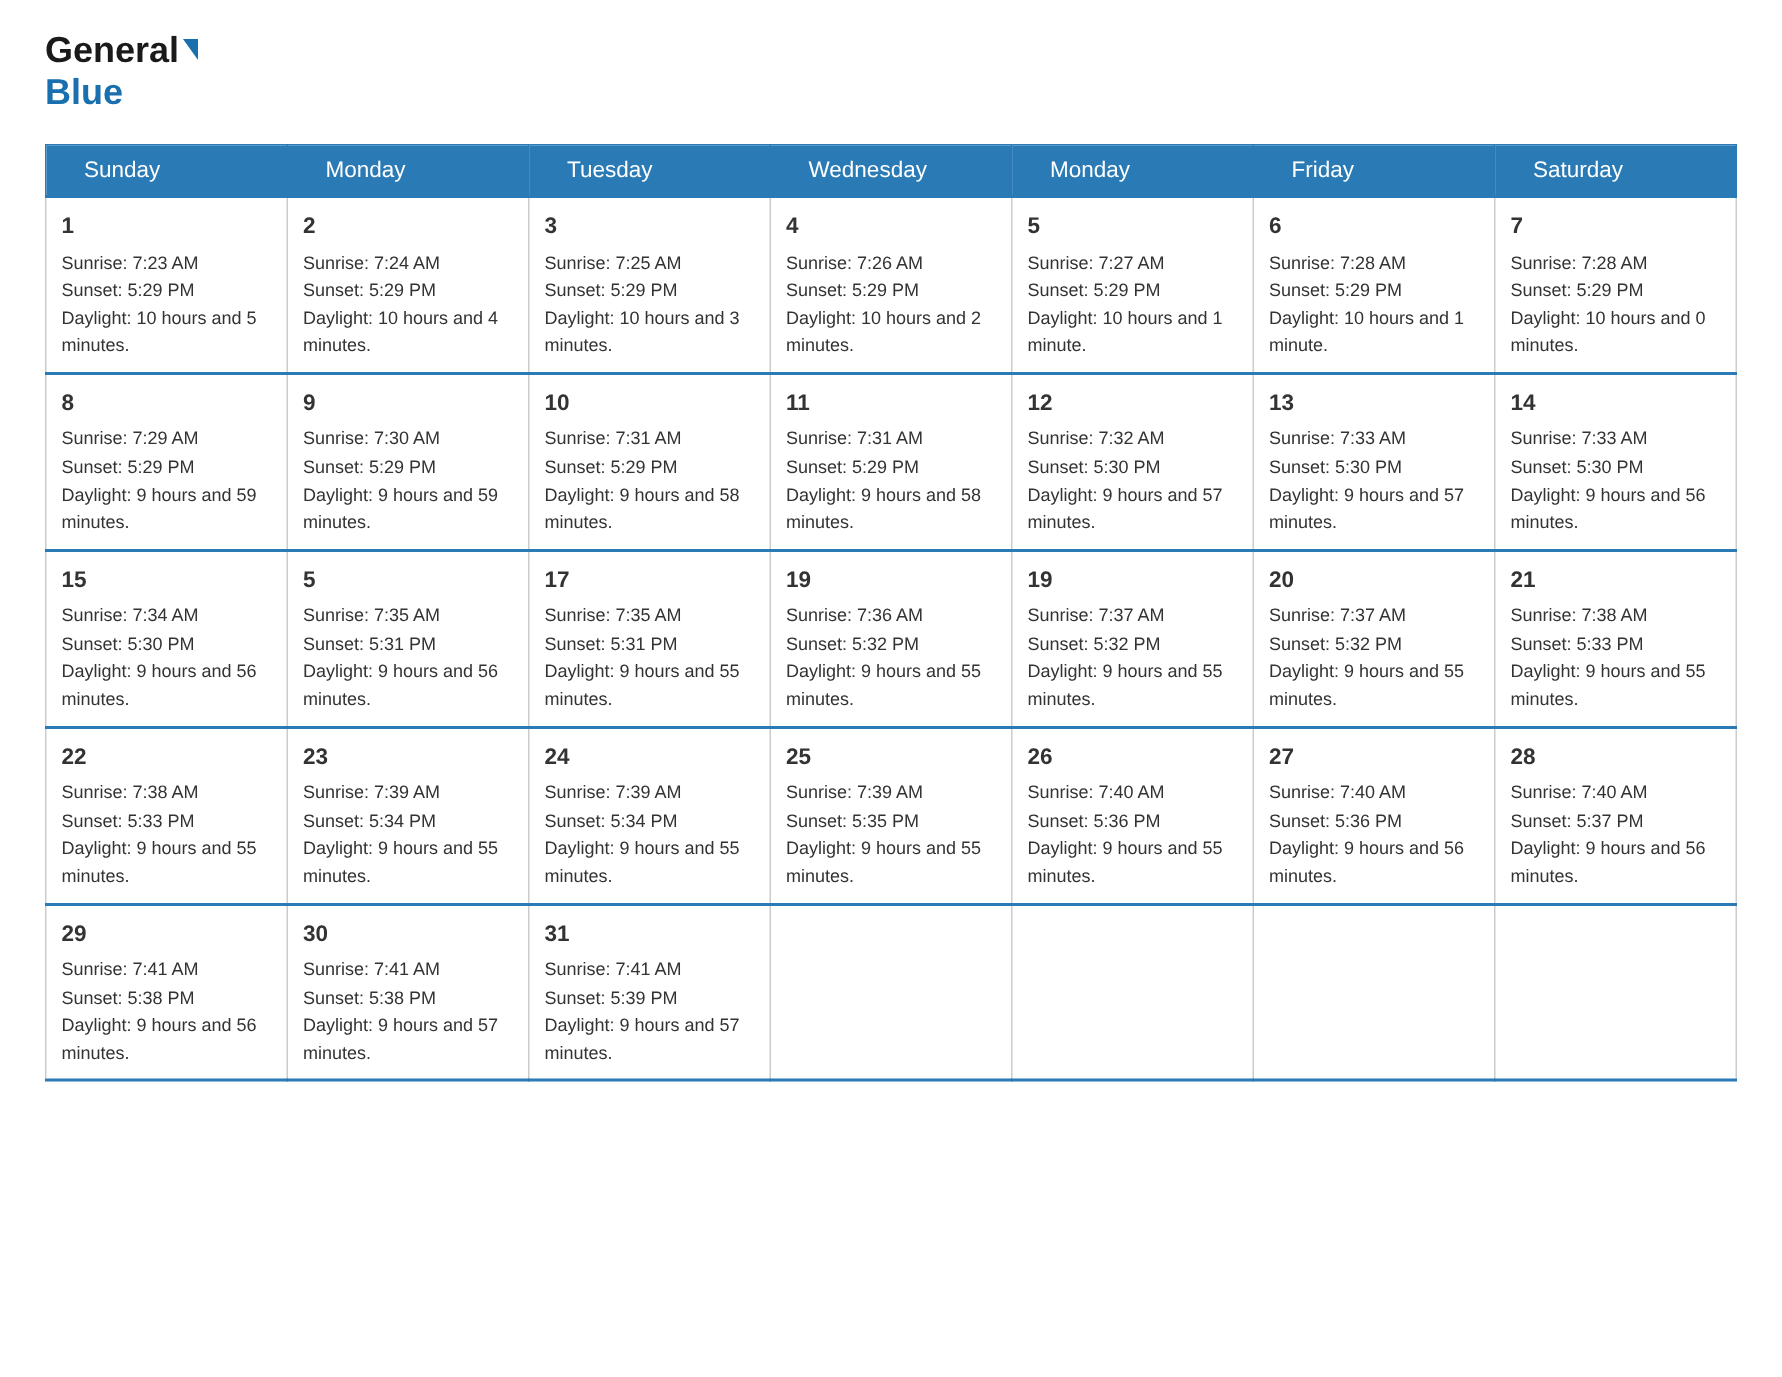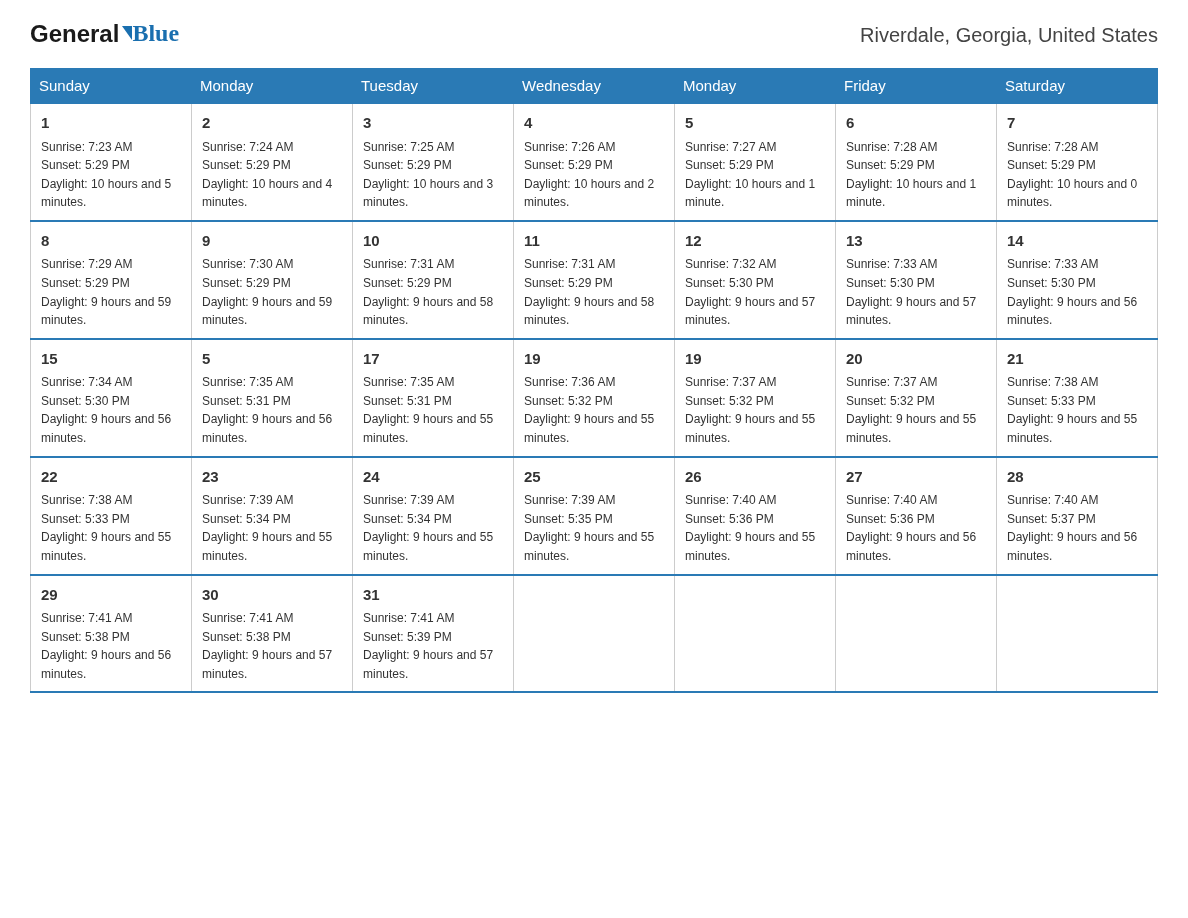--- a/index.html
+++ b/index.html
@@ -11,20 +11,21 @@
       min-height: 918px;
     }
     .header {
       display: flex;
       justify-content: space-between;
       align-items: flex-start;
       margin-bottom: 20px;
     }
     .logo {
       display: flex;
+      flex-direction: column;
       align-items: flex-start;
     }
     .logo-line {
       display: flex;
       align-items: center;
     }
     .title-area {
       text-align: right;
     }
     .month-title {
@@ -39,21 +40,21 @@
       margin-top: 4px;
     }
     .calendar-table {
       width: 100%;
       border-collapse: collapse;
       border: 1px solid #aaa;
     }
     .calendar-table th {
       background-color: #2a7ab5;
       color: #ffffff;
-      padding: 8px 8px;
+      padding: 8px 25px;
       text-align: left;
       font-size: 15px;
       font-weight: normal;
       border: 1px solid #2a7ab5;
     }
     .calendar-table td {
       vertical-align: top;
       padding: 8px 10px;
       border: 1px solid #ccc;
       width: 14.28%;
@@ -83,25 +84,24 @@
 </head>
 <body>
 
 <div class="header">
   <div class="logo">
     <div class="logo-line">
       <span style="font-size:24px;font-weight:bold;color:#1a1a1a;">General</span>
       <span style="display:inline-block;width:0;height:0;border-left:10px solid transparent;border-right:0px solid transparent;border-top:14px solid #1a6faf;margin-left:3px;margin-bottom:2px;"></span>
     </div>
     <div>
-      <span style="font-size:24px;font-weight:bold;color:#1a6faf;font-family:Liberation Serif, serif;">Blue</span>
+      <span style="font-size:24px;font-weight:bold;color:#1a6faf;">Blue</span>
     </div>
   </div>
   <div class="title-area">
-    <div class="location-title">Riverdale, Georgia, United States</div>
   </div>
 </div>
 
 <table class="calendar-table">
   <thead>
     <tr>
       <th>Sunday</th>
       <th>Monday</th>
       <th>Tuesday</th>
       <th>Wednesday</th>

